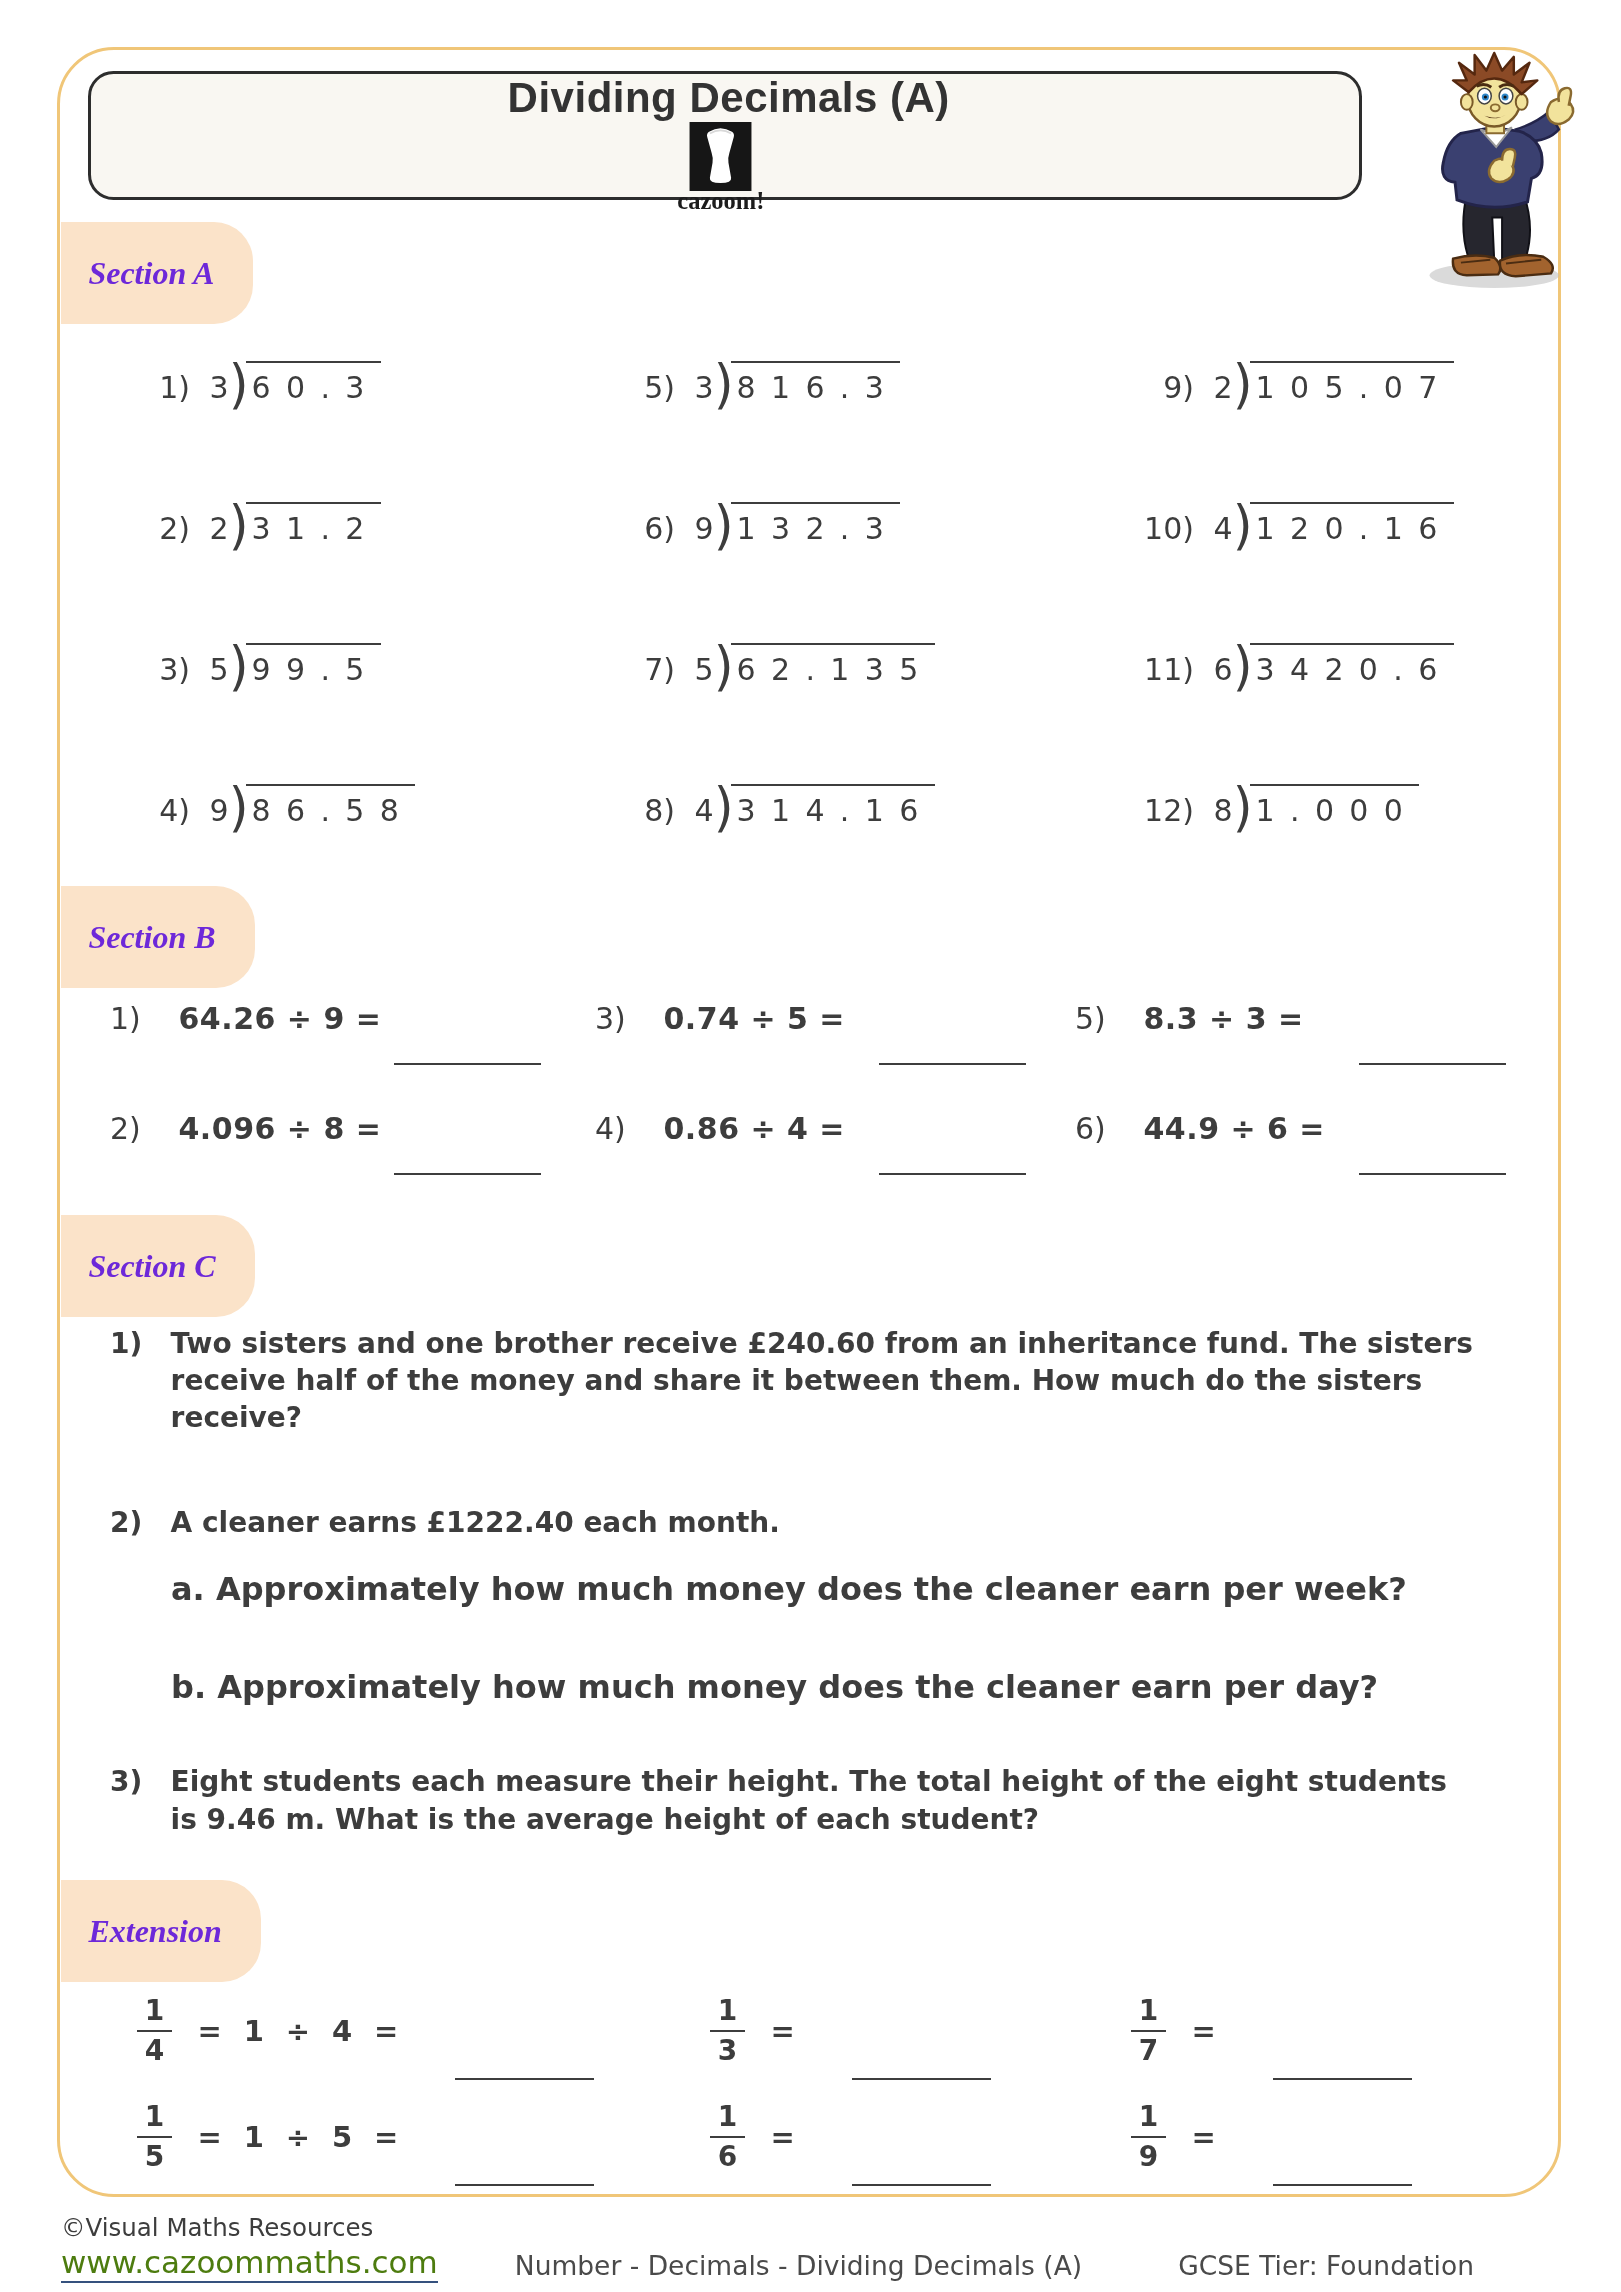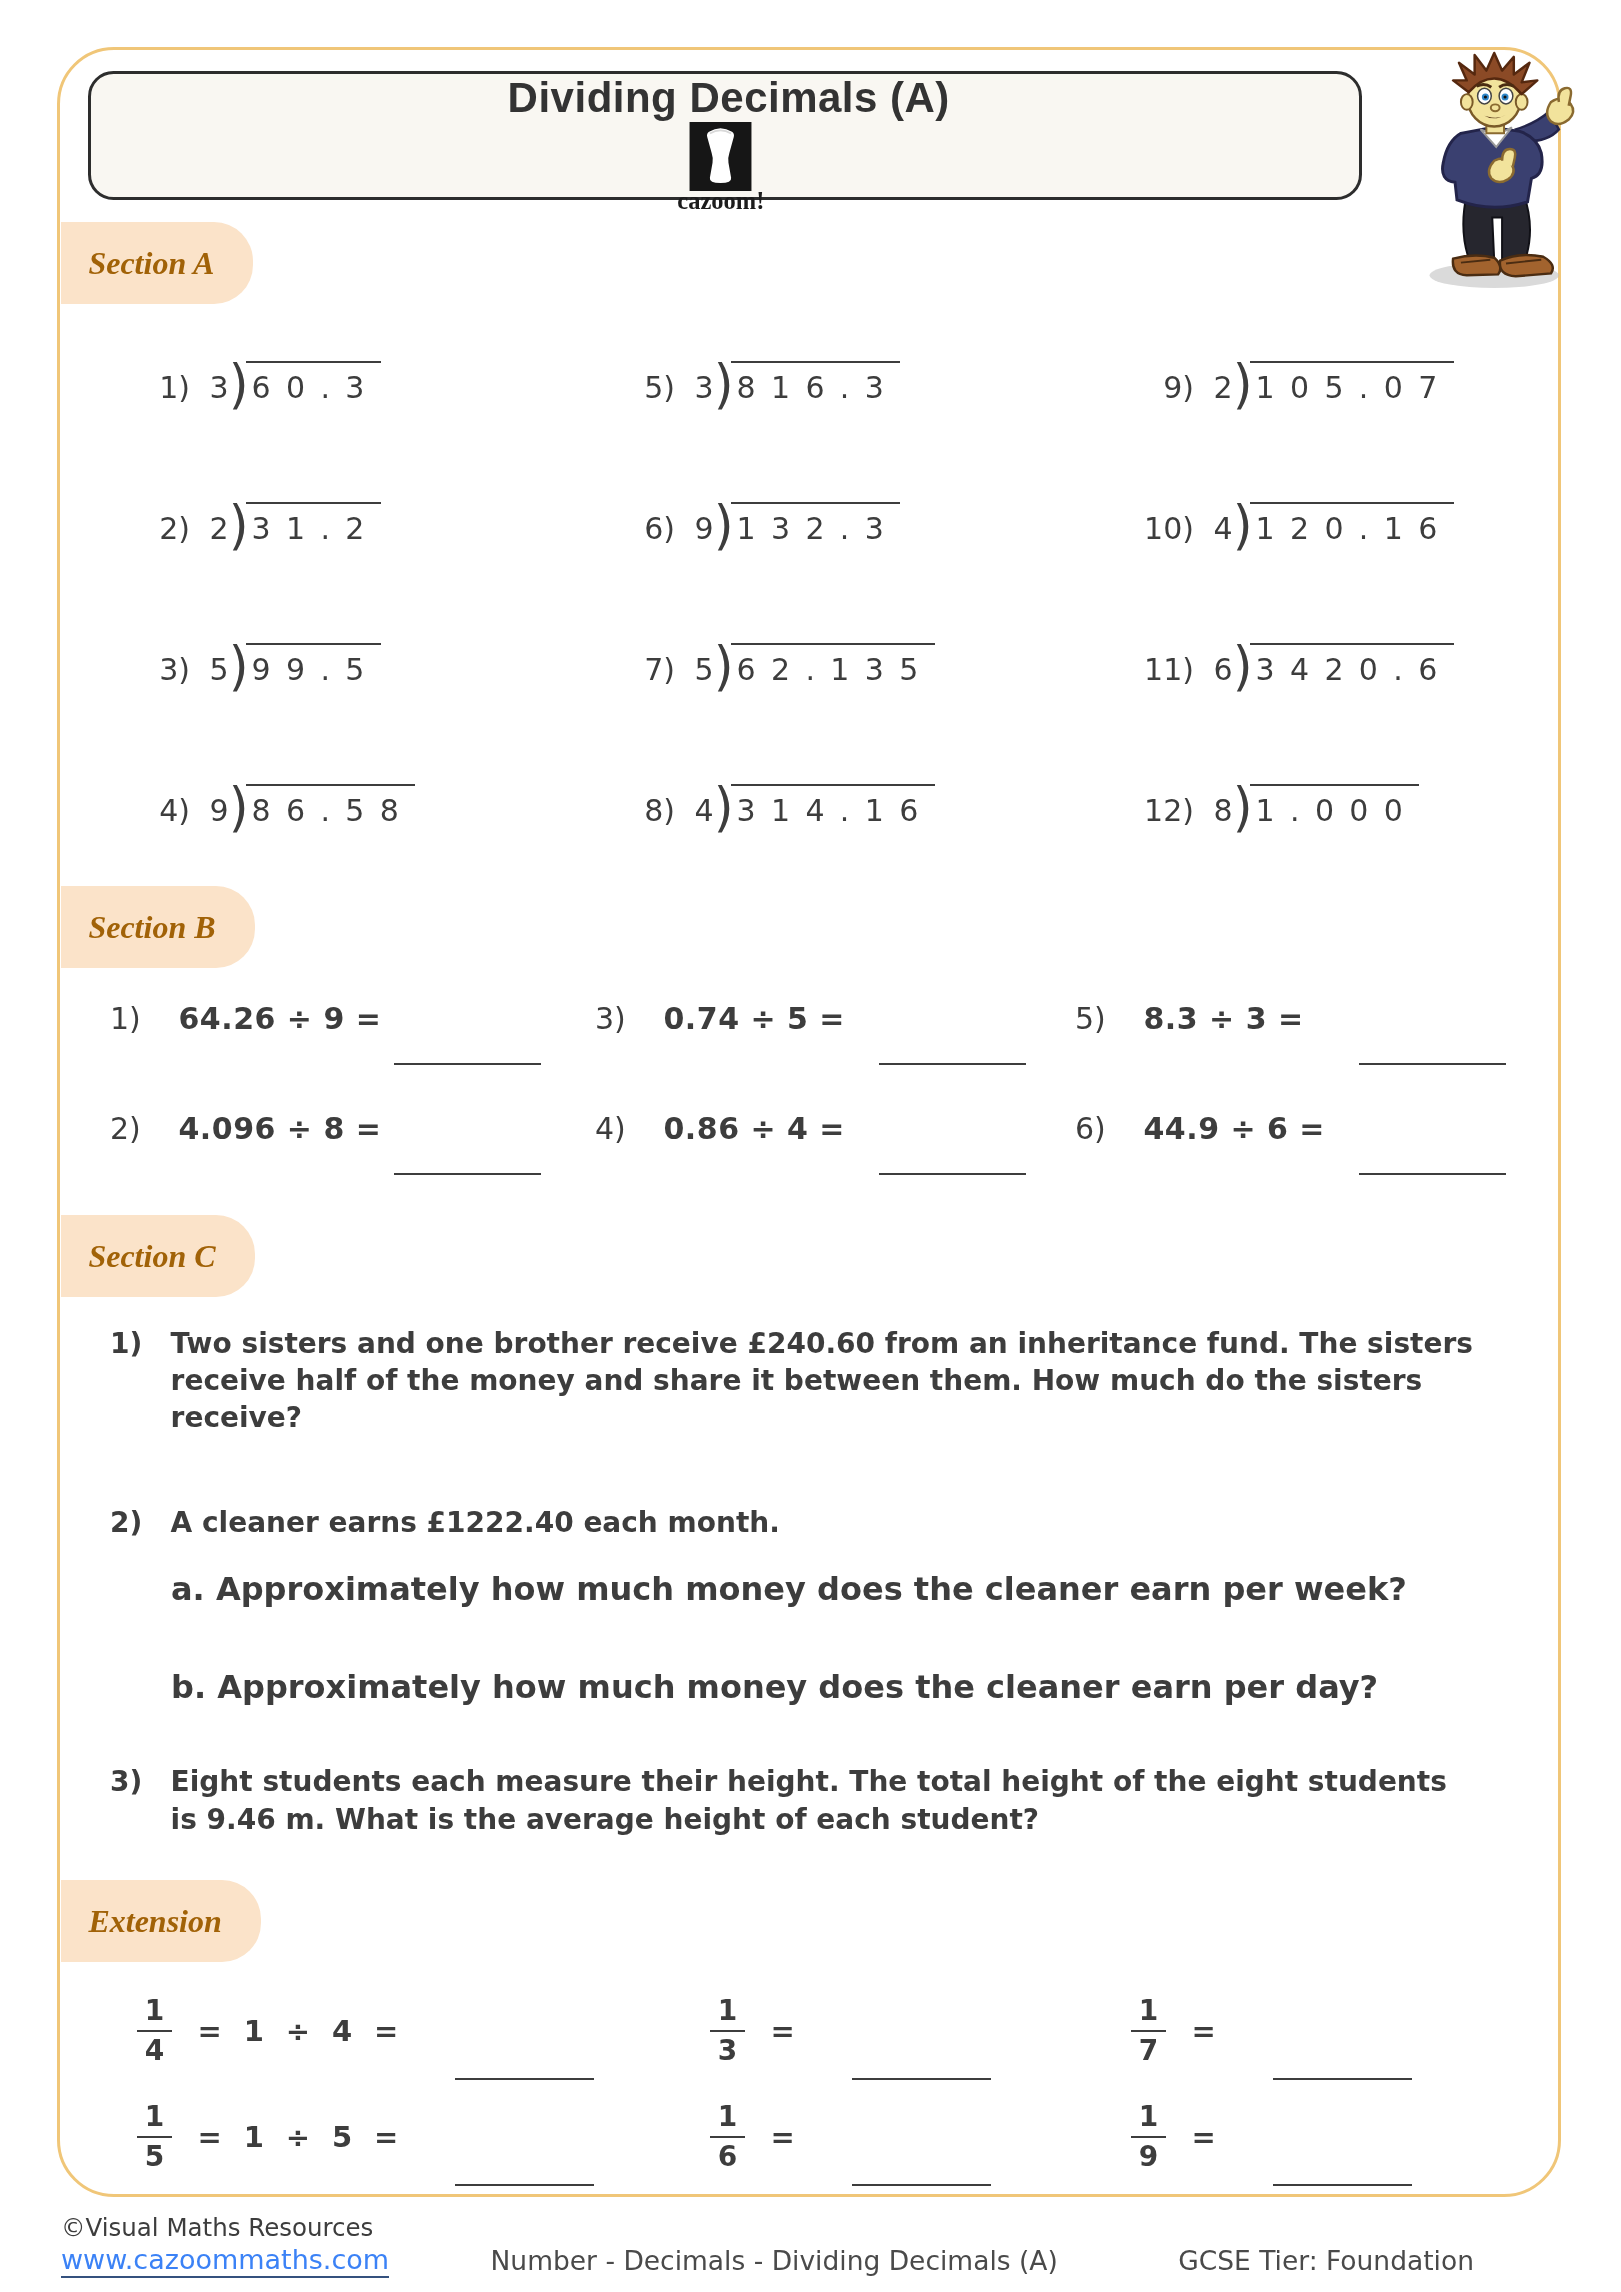--- a/index.html
+++ b/index.html
@@ -16,23 +16,23 @@
       display:flex;align-items:center;justify-content:space-between;padding:0 25.5px 0 33px;z-index:2;flex-direction:column;}
   .title-box h1{margin:0;font-family:"Liberation Sans",sans-serif;font-size:42px;font-weight:bold;
       color:#333;letter-spacing:0.5px;}
   .logo{display:flex;flex-direction:column;align-items:center;margin-right:15.7px;}
   .logo svg{display:block;}
   .logo-text{font-family:"Liberation Serif",serif;font-weight:bold;font-size:24.5px;color:#1c1c1c;margin-top:-3.9px;}
 
   .character{position:absolute;left:1396px;top:51px;z-index:3;}
 
   
-  .tab{position:absolute;left:61px;height:82px;background:#fbe3c9;border-radius:0 39px 39px 0;
+  .tab{position:absolute;left:61px;height:102px;background:#fbe3c9;border-radius:0 39px 39px 0;
       display:flex;align-items:center;padding:0 39px 0 27.4px;z-index:2;
-      font-family:"Liberation Serif",serif;font-style:italic;font-weight:bold;font-size:32px;color:#a16207;}
+      font-family:"Liberation Serif",serif;font-style:italic;font-weight:bold;font-size:32px;color:#6d28d9;}
   .tab-a{top:222px;} .tab-b{top:886px;} .tab-c{top:1215px;text-align:center;} .tab-x{top:1880px;}
 
   
   .sec-a{position:absolute;left:125px;top:361px;display:grid;grid-auto-flow:column;
       grid-template-rows:repeat(4,141px);grid-template-columns:485px 519px auto;}
   .ldi{display:flex;align-items:flex-start;}
   .qnum{font-size:30px;min-width:65px;text-align:right;margin-right:19.6px;padding-top:11.8px;line-height:1;}
   .ld{display:inline-flex;align-items:flex-start;font-size:30px;line-height:1;}
   .ld-divisor{padding-top:11.8px;}
   .ld-paren{font-size:51px;line-height:0.9;transform:scaleY(1.05);transform-origin:top;margin-right:-2.9px;}
@@ -64,21 +64,21 @@
   .fr-num{padding:0 7.8px 4.9px;}
   .fr-den{border-top:2.9px solid #3d3d3d;padding:4.9px 7.8px 0;}
   .ext-mid{font-size:29px;font-weight:bold;margin-left:25.5px;word-spacing:11.8px;white-space:nowrap;}
   .ext-line{align-self:flex-end;width:139px;border-bottom:2.9px solid #3d3d3d;height:0;margin-left:57px;margin-bottom:3.9px;}
 
   
   .footer{position:absolute;left:61px;top:2213px;width:1413px;display:flex;
       justify-content:space-between;align-items:flex-end;}
   .f-left{display:flex;flex-direction:column;gap:2px;}
   .f-copy{font-size:24.5px;color:#3d3d3d;}
-  .f-link{font-size:27px;color:#3b82f6;text-decoration:none;border-bottom:2.9px solid #35517e;padding-bottom:1px;}
+  .f-link{font-size:31px;color:#4d7c0f;text-decoration:none;border-bottom:2.9px solid #35517e;padding-bottom:1px;}
   .f-trail{font-size:26.5px;color:#4a4a4a;padding-bottom:2px;}
   .f-tier{font-size:26.5px;color:#4a4a4a;padding-bottom:2px;margin-left:19px;}
 </style>
 </head>
 <body>
 
 <div class="page">
   <div class="page-border"></div>
 
   <div class="title-box">

